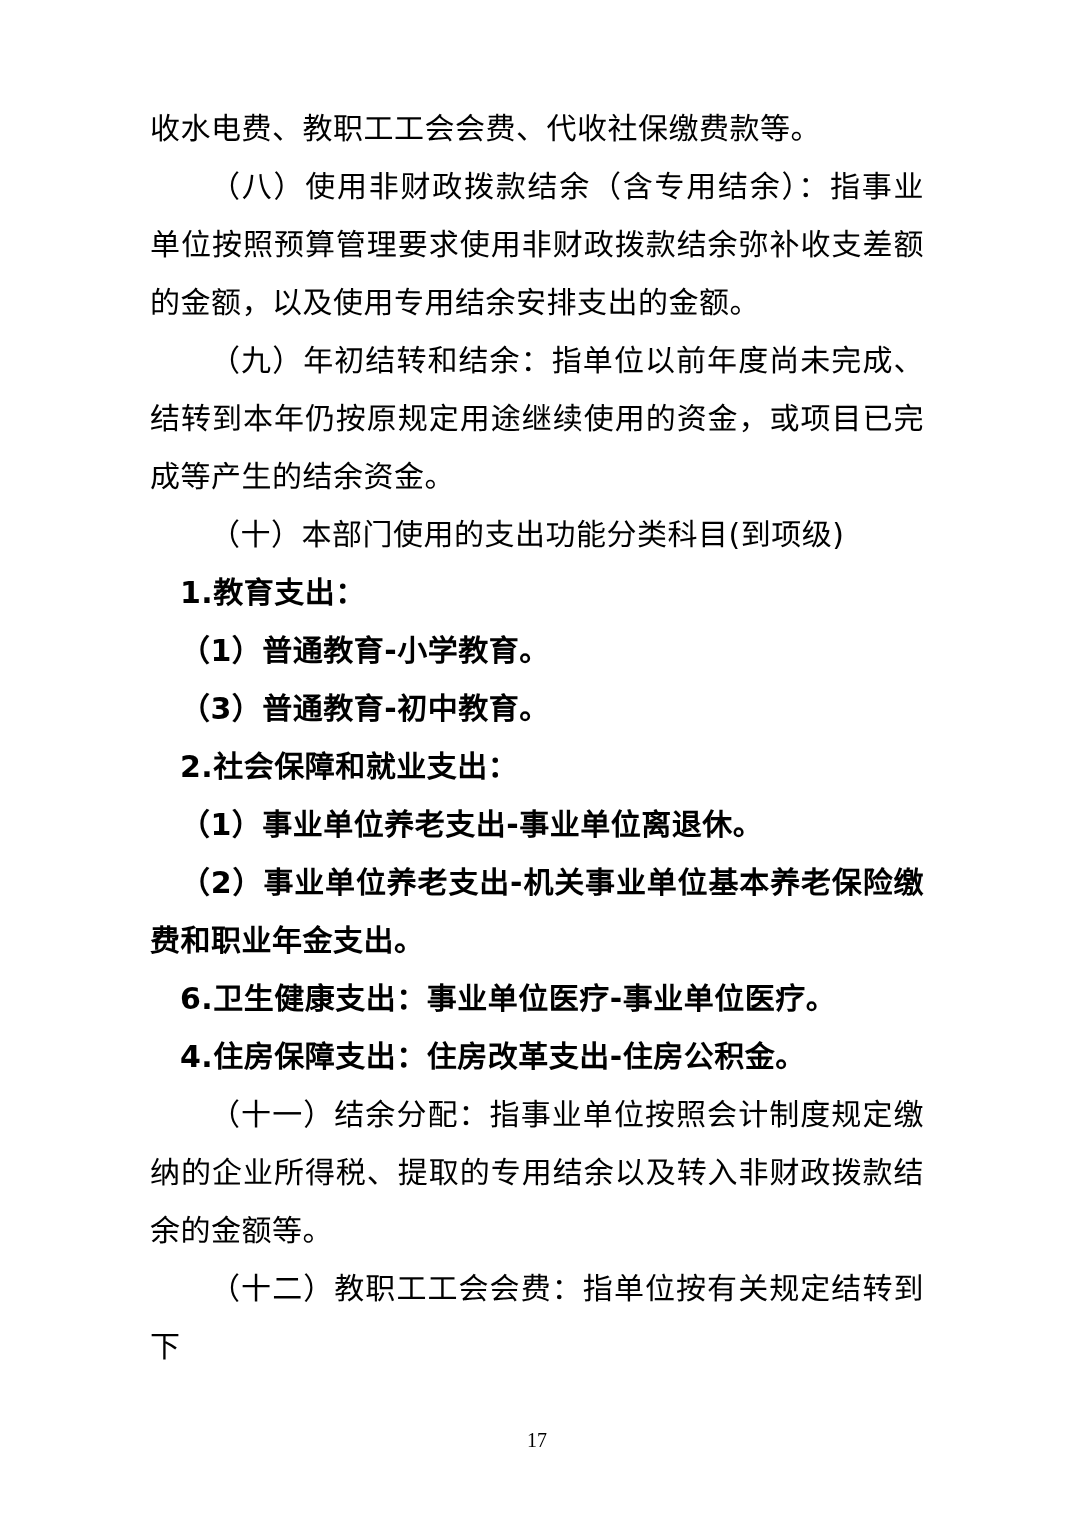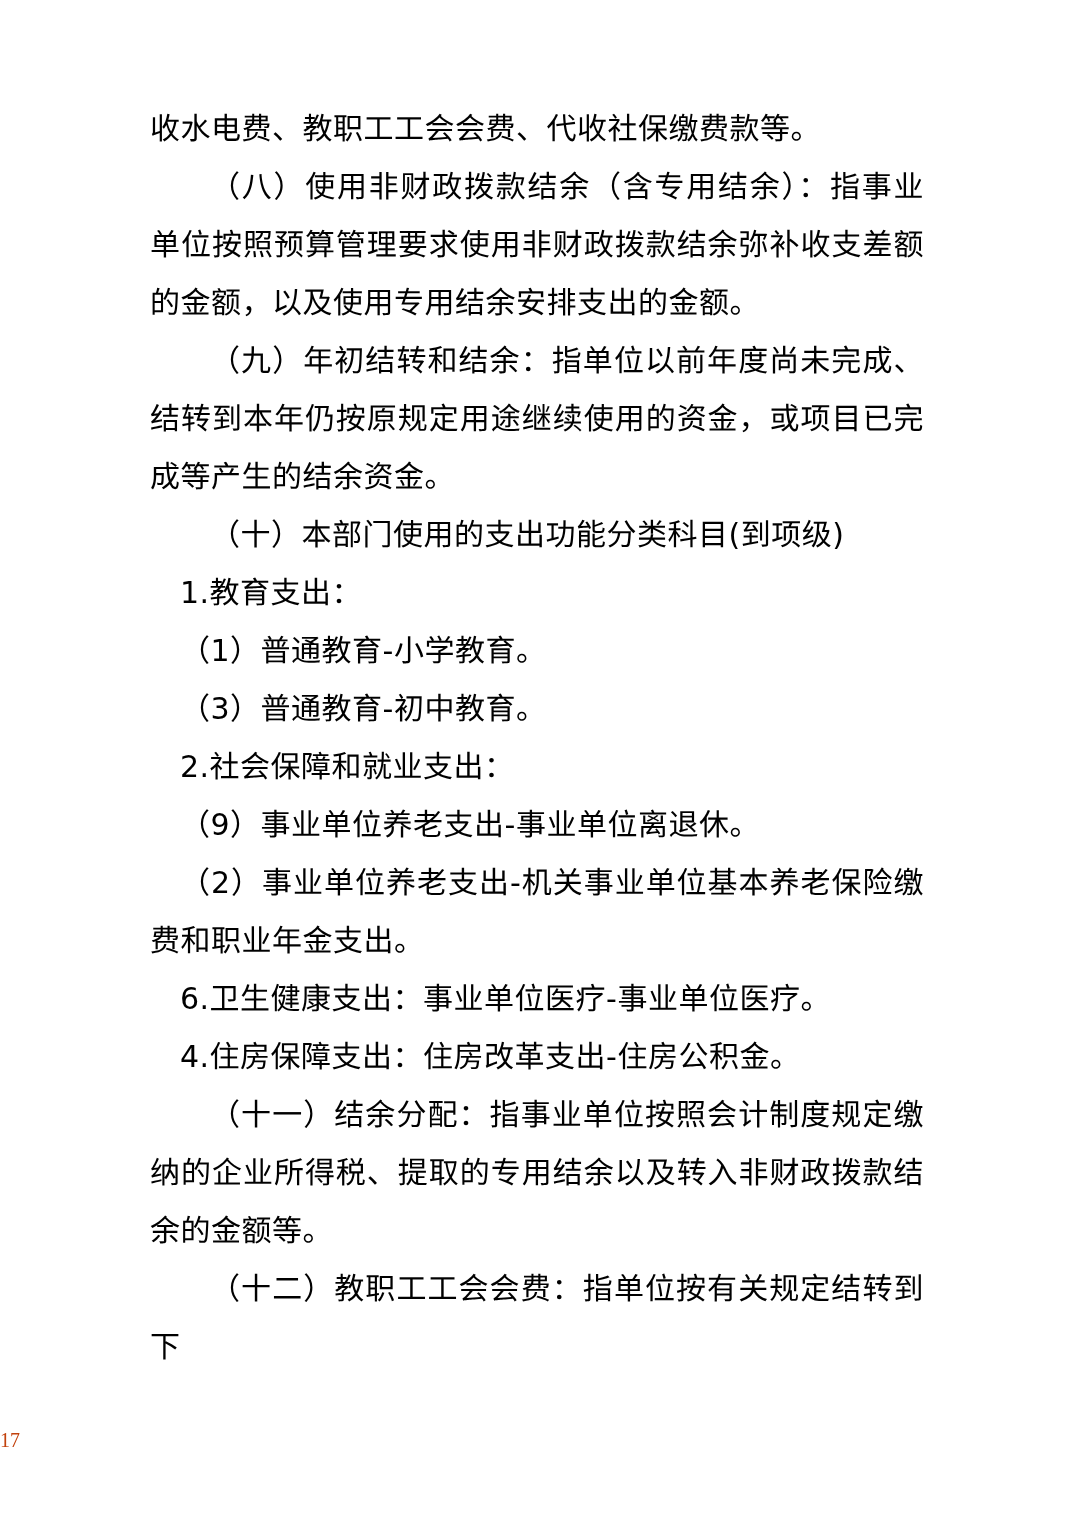--- a/index.html
+++ b/index.html
@@ -31,49 +31,50 @@
     text-justify: inter-ideograph;
   }
   p.para {
     margin: 0;
   }
   p.indent2 {
     text-indent: 60px;
   }
   p.indent1 {
     text-indent: 30px;
+    font-weight: bold;
   }
   p.noindent {
     text-indent: 0;
   }
   .page-number {
     position: absolute;
     left: 0;
     right: 0;
     bottom: 68px;
-    text-align: left;
+    text-align: center;
     font-size: 20px;
     font-family: "Liberation Serif", serif;
-    color: #c2410c;
+    color: #000000;
   }
 </style>
 </head>
 <body>
 
 <div class="page">
   <div class="body-text">
     <p class="para noindent">收水电费、教职工工会会费、代收社保缴费款等。</p>
     <p class="para indent2">（八）使用非财政拨款结余（含专用结余）：指事业单位按照预算管理要求使用非财政拨款结余弥补收支差额的金额，以及使用专用结余安排支出的金额。</p>
     <p class="para indent2">（九）年初结转和结余：指单位以前年度尚未完成、结转到本年仍按原规定用途继续使用的资金，或项目已完成等产生的结余资金。</p>
     <p class="para indent2">（十）本部门使用的支出功能分类科目(到项级)</p>
     <p class="para indent1">1.教育支出：</p>
     <p class="para indent1">（1）普通教育-小学教育。</p>
     <p class="para indent1">（3）普通教育-初中教育。</p>
     <p class="para indent1">2.社会保障和就业支出：</p>
-    <p class="para indent1">（9）事业单位养老支出-事业单位离退休。</p>
+    <p class="para indent1">（1）事业单位养老支出-事业单位离退休。</p>
     <p class="para indent1">（2）事业单位养老支出-机关事业单位基本养老保险缴费和职业年金支出。</p>
     <p class="para indent1">6.卫生健康支出：事业单位医疗-事业单位医疗。</p>
     <p class="para indent1">4.住房保障支出：住房改革支出-住房公积金。</p>
     <p class="para indent2">（十一）结余分配：指事业单位按照会计制度规定缴纳的企业所得税、提取的专用结余以及转入非财政拨款结余的金额等。</p>
     <p class="para indent2">（十二）教职工工会会费：指单位按有关规定结转到下</p>
   </div>
   <div class="page-number">17</div>
 </div>
 
 </body></html>

